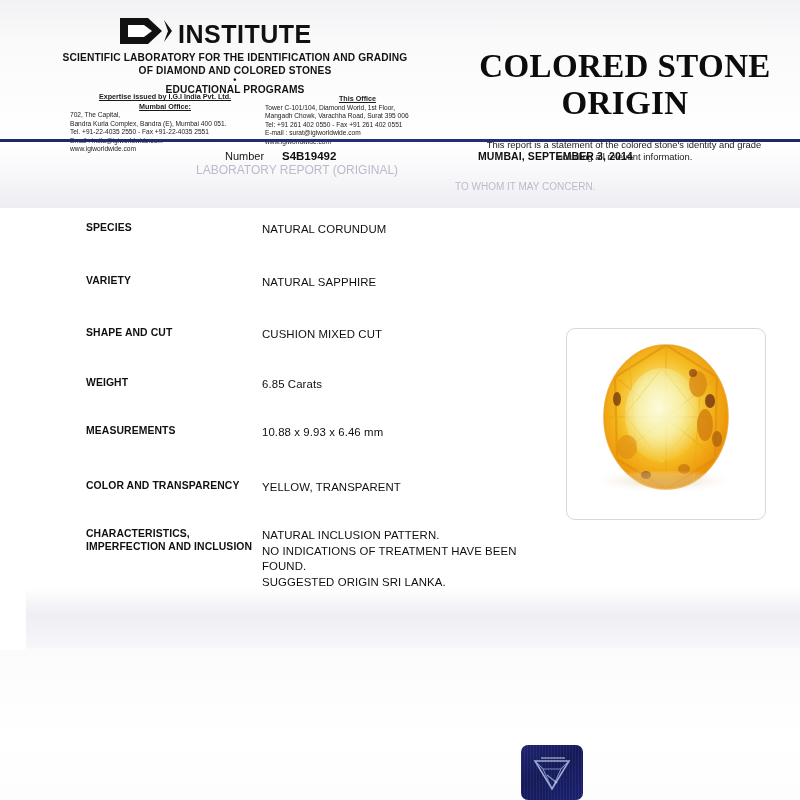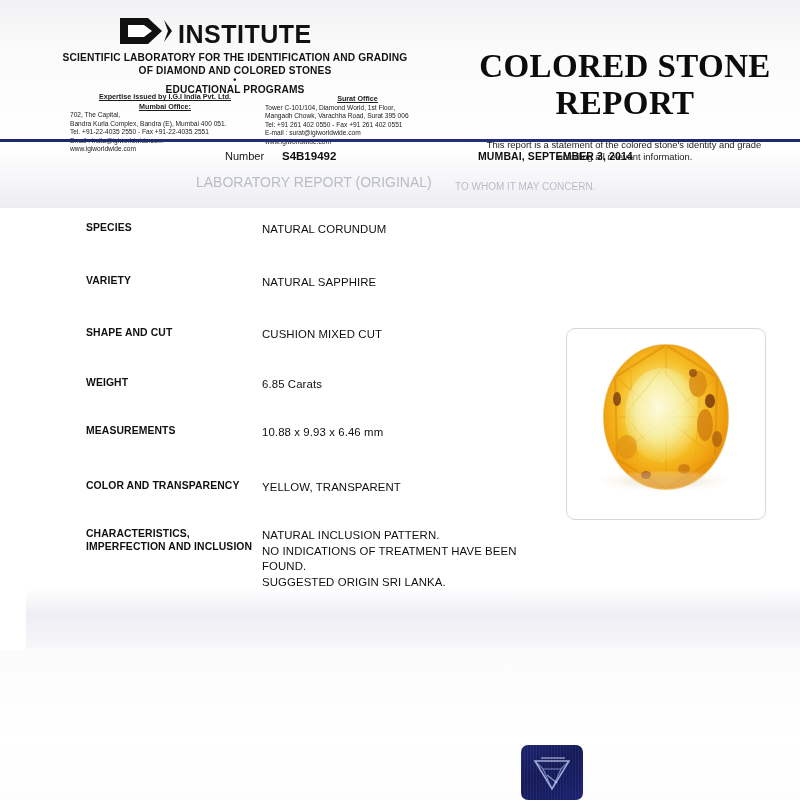--- a/index.html
+++ b/index.html
@@ -135,22 +135,22 @@
   }
   #meta-number-value {
     position: absolute; left: 282px; top: 0;
     font-size: 11.5px; font-weight: bold; color: #101010;
   }
   #meta-place-date {
     position: absolute; left: 478px; top: 0;
     font-size: 10.5px; font-weight: bold; letter-spacing: 0.1px; color: #101010;
   }
   #meta-lab-report {
-    position: absolute; left: 196px; top: 24px;
-    font-size: 14px; color: #b9bcc8;
+    position: absolute; left: 196px; top: 13px;
+    font-size: 12px; color: #b9bcc8;
   }
   #meta-concern {
     position: absolute; left: 455px; top: 31px;
     font-size: 10px; color: #b9bcc8;
   }
 
   
   #spec-table { position: absolute; left: 0; top: 222px; width: 560px; }
   .spec-row { position: absolute; left: 0; width: 560px; }
   .spec-label {
@@ -230,31 +230,31 @@
       <span class="office-head">Expertise issued by I.G.I India Pvt. Ltd.</span>
       <span class="office-head">Mumbai Office:</span>
       <span class="office-line">702, The Capital,</span>
       <span class="office-line">Bandra Kurla Complex, Bandra (E), Mumbai 400 051.</span>
       <span class="office-line">Tel. +91-22-4035 2550 - Fax +91-22-4035 2551</span>
       <span class="office-line">Email : india@igiworldwide.com</span>
       <span class="office-line">www.igiworldwide.com</span>
     </div>
 
     <div class="office" id="office-surat">
-      <span class="office-head">Surat Office</span>
+      <span class="office-head">This Office</span>
       <span class="office-line">Tower C-101/104, Diamond World, 1st Floor,</span>
       <span class="office-line">Mangadh Chowk, Varachha Road, Surat 395 006</span>
       <span class="office-line">Tel: +91 261 402 0550 - Fax +91 261 402 0551</span>
       <span class="office-line">E-mail : surat@igiworldwide.com</span>
       <span class="office-line">www.igiworldwide.com</span>
     </div>
 
     <div id="report-title">
       <span>COLORED STONE</span><br>
-      <span>REPORT</span>
+      <span>ORIGIN</span>
     </div>
 
     <div id="report-statement">
       <span>This report is a statement of the colored stone's</span>
       <span>identity and grade including all relevant information.</span>
     </div>
   </div>
 
   <div id="rule-header"></div>
 

